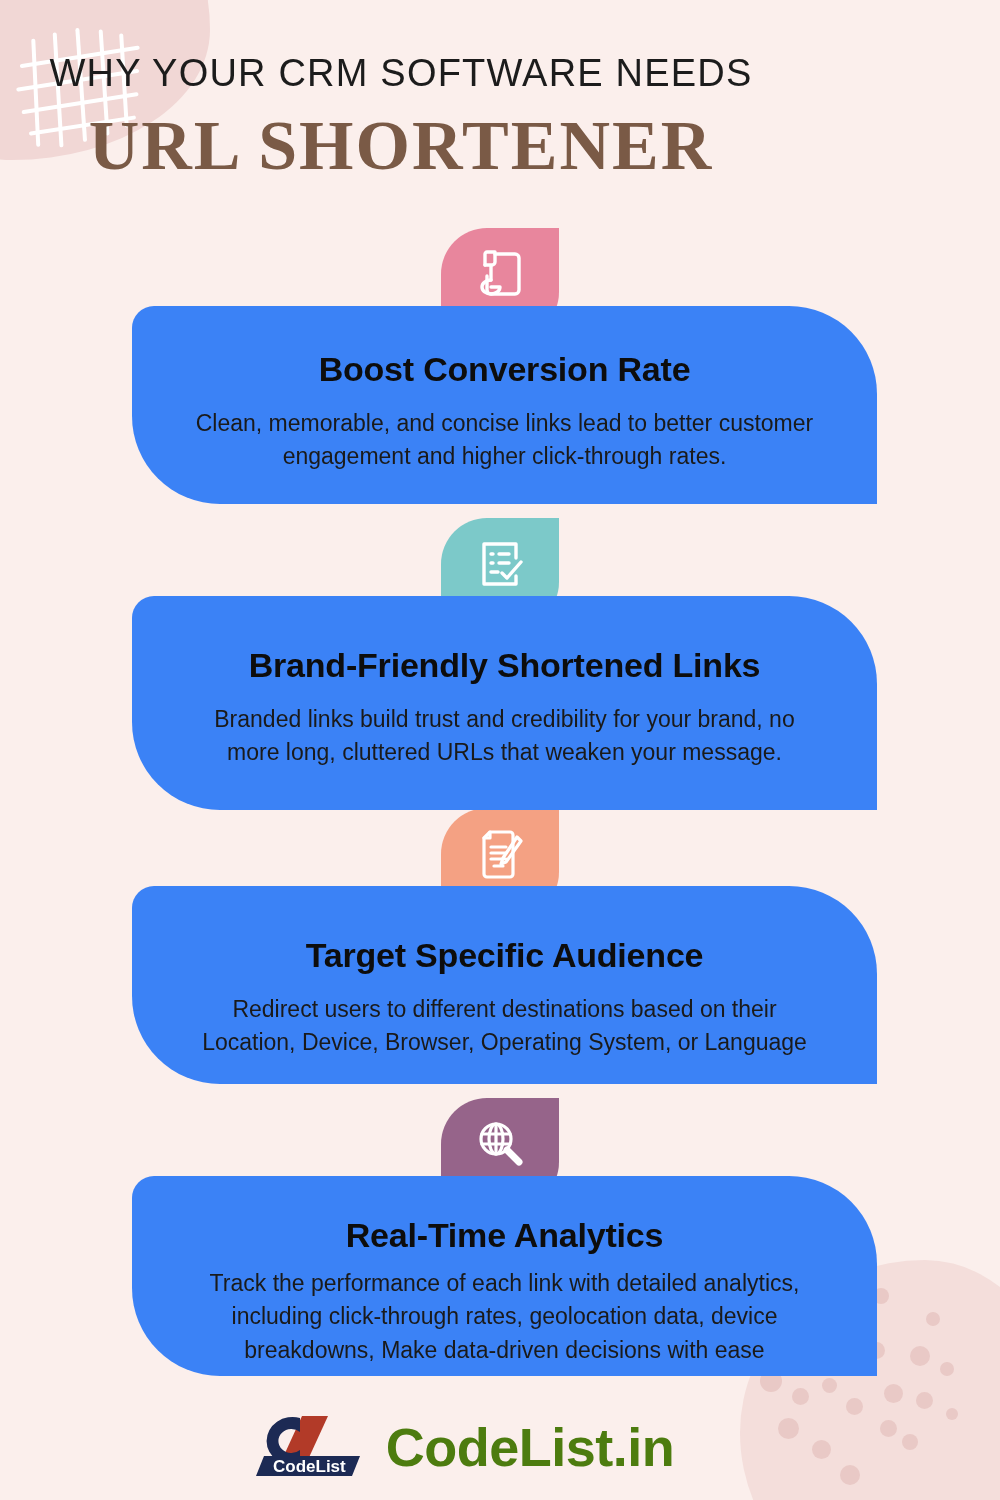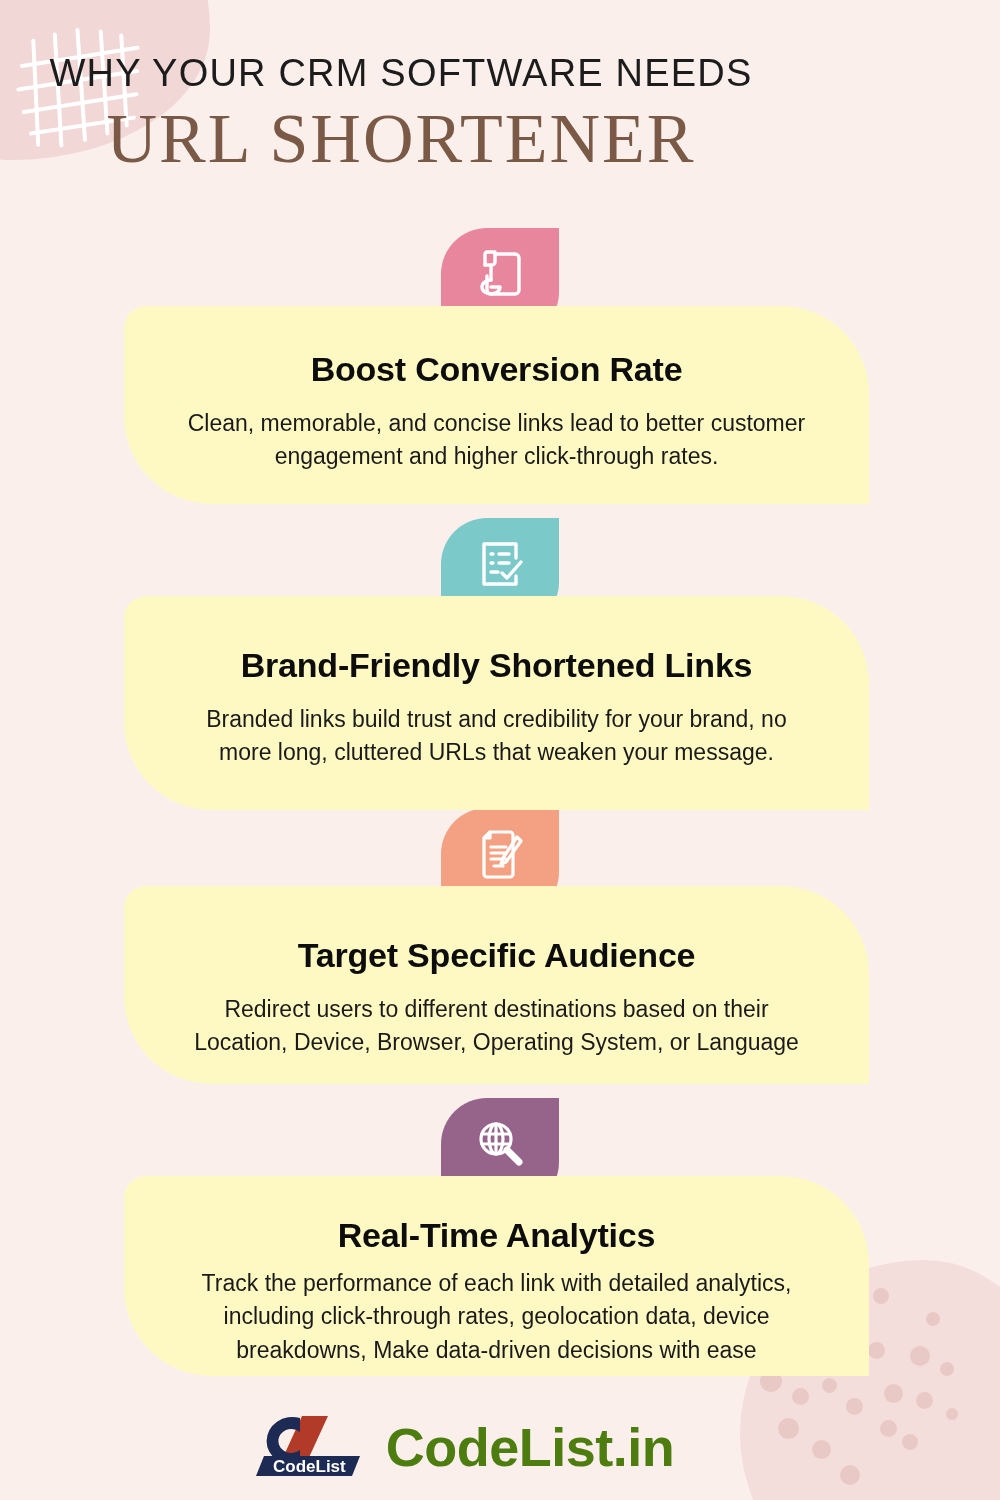--- a/index.html
+++ b/index.html
@@ -76,23 +76,23 @@
     color: #1C1C1C;
     font-weight: 400;
     line-height: 1.12;
     white-space: nowrap;
   }
   .headline {
     font-family: "Liberation Serif", serif;
     font-size: 70px;
     letter-spacing: 2px;
     color: #7A5A46;
-    font-weight: 400;
+    font-weight: 700;
     line-height: 1.1;
-    margin-top: 5px;
+    margin-top: 12px;
     white-space: nowrap;
   }
 
   
   .card-block {
     position: absolute;
     left: 0;
     width: 1000px;
   }
   .badge {
@@ -106,23 +106,23 @@
     align-items: flex-start;
     justify-content: center;
     z-index: 2;
   }
   .badge svg {
     margin-top: 20px;
     display: block;
   }
   .card {
     position: absolute;
-    left: 124px;
+    left: 132px;
     width: 745px;
-    background: #fef9c3;
+    background: #3b82f6;
     border-radius: 22px 88px 0px 88px;
     z-index: 3;
     box-sizing: border-box;
     padding: 0 34px;
     text-align: center;
   }
   .card-title {
     font-family: "Liberation Sans", sans-serif;
     font-weight: 700;
     font-size: 34px;

